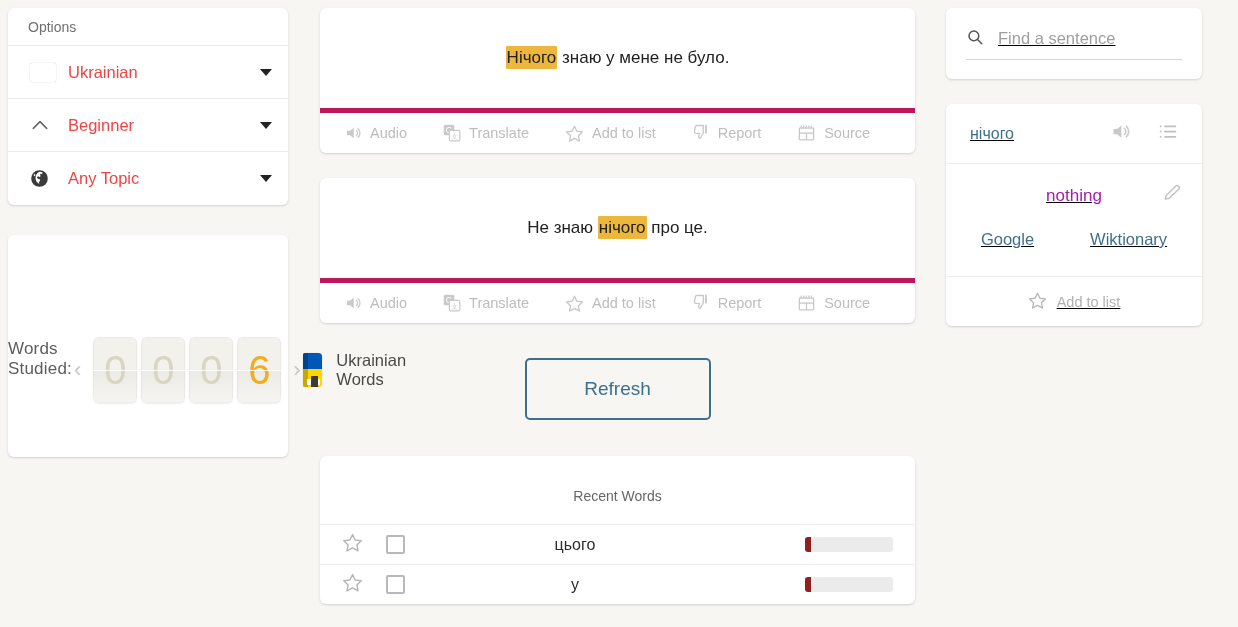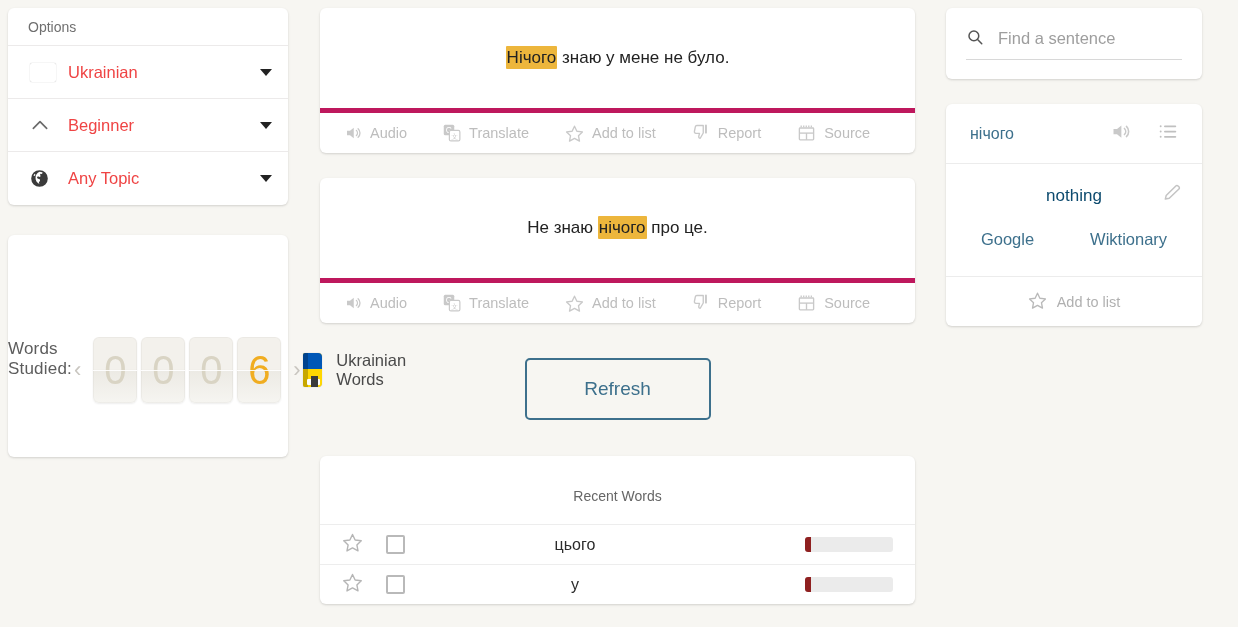--- a/index.html
+++ b/index.html
@@ -137,39 +137,39 @@
     margin-left: 14px; flex: 0 0 19px; cursor: pointer;
   }
   .rw-word { flex: 1; text-align: center; font-size: 16px; color: #2b2b2b; padding-right: 60px; }
   .rw-bar {
     width: 88px; height: 15px; background: #ebebeb; border-radius: 3px;
     flex: 0 0 88px; position: relative; overflow: hidden;
   }
   .rw-bar .fill { position: absolute; left: 0; top: 0; bottom: 0; background: #8f2020; }
 
   
-  .right { position: absolute; left: 946px; top: 8px; width: 256px; }
+  .right { position: absolute; left: 946px; top: 8px; width: 256px; text-decoration: underline; }
   .search-card { height: 71px; display: flex; align-items: center; padding: 0 20px; }
   .search-inner { width: 100%; border-bottom: 1px solid #d8d8d8; display: flex; align-items: center; gap: 14px; padding-bottom: 9px; }
   .search-input {
     border: none; outline: none; background: transparent;
     font-size: 16.5px; color: #333; width: 100%;
     font-family: "Liberation Sans", sans-serif;
   }
   .search-input::placeholder { color: #9e9e9e; }
 
   .word-card { margin-top: 25px; }
   .word-head {
     height: 60px; display: flex; align-items: center; padding: 0 24px;
     border-bottom: 1px solid #ececec;
   }
   .word-term { flex: 1; font-size: 16px; color: #3d708c; }
   .word-head-icons { display: flex; align-items: center; gap: 26px; }
   .word-body { padding: 22px 24px 20px; position: relative; min-height: 112px; }
-  .translation { text-align: center; font-size: 17px; color: #0c4a6e; }
+  .translation { text-align: center; font-size: 17px; color: #a21caf; }
   .pencil { position: absolute; right: 20px; top: 18px; cursor: pointer; }
   .dict-links { display: flex; justify-content: center; gap: 56px; margin-top: 24px; }
   .dict-link { font-size: 16.5px; color: #3d708c; cursor: pointer; }
   .word-foot {
     height: 50px; border-top: 1px solid #ececec;
     display: flex; align-items: center; justify-content: center; gap: 10px;
     font-size: 14.5px; color: #b0b0b0; cursor: pointer;
   }
 </style>
 </head>

